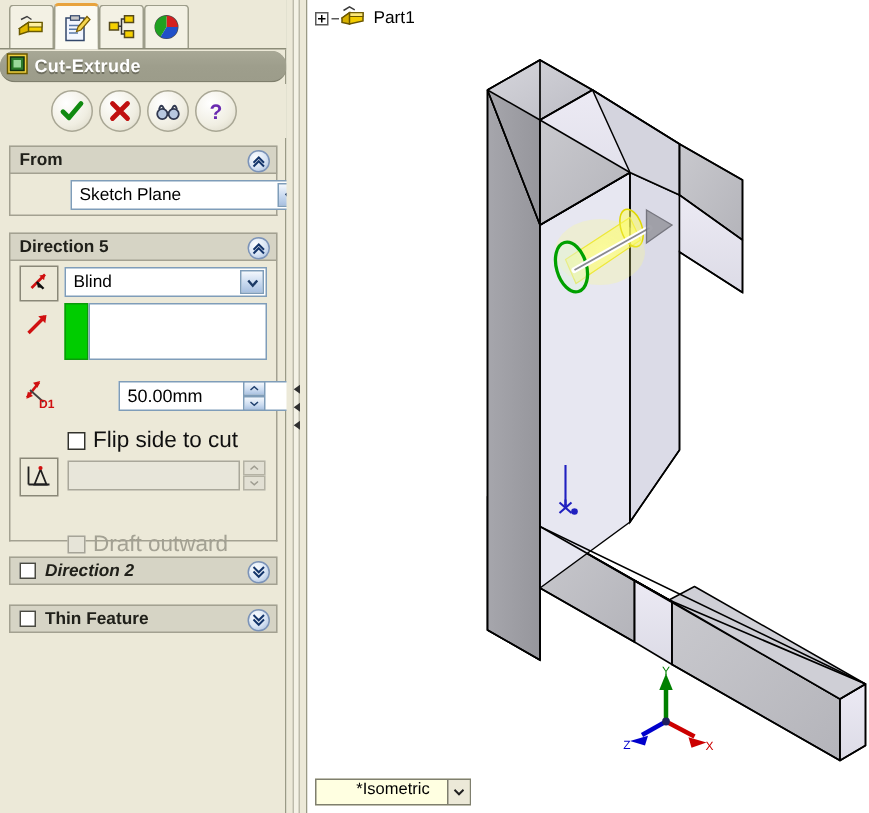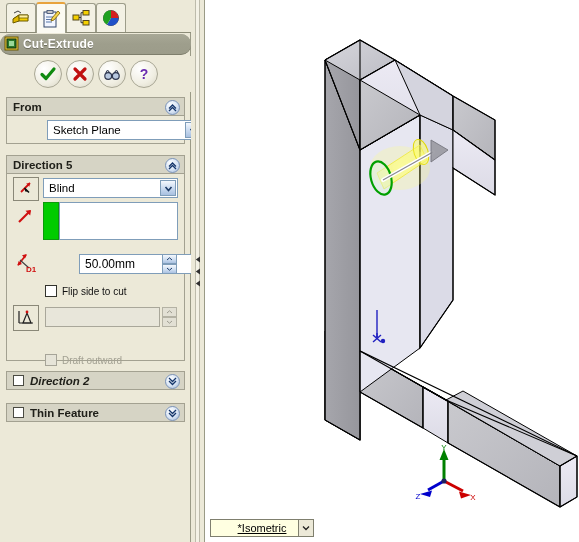--- a/index.html
+++ b/index.html
@@ -149,21 +149,21 @@
   }
   .spin.disabled div {
     background: #e2e0d4; border-color: #b4b2a4;
   }
   .cbrow { position: absolute; display: flex; align-items: center; }
   .cbrow .cb {
     width: 12px; height: 12px; background: #ffffff;
     border: 1px solid #32322c; margin-right: 5px;
   }
   .cbrow.disabled .cb { background: #e6e4d8; border-color: #a6a498; }
-  .cbrow .cb-lbl { font-size: 10px; color: #101010; }
+  .cbrow .cb-lbl { font-size: 15px; color: #101010; }
   .cbrow.disabled .cb-lbl { color: #a3a193; }
 
   
   #splitter {
     position: absolute; left: 191px; top: 0; width: 14px; height: 542px;
     background: #ece9d8;
     border-right: 1px solid #9a9a86;
   }
   #splitter .bar {
     position: absolute; left: 4px; top: 0; width: 5px; height: 542px;
@@ -193,21 +193,21 @@
   }
   #tree-row .plusbox:before { left:1px; top:3px; width:5px; height:1px; }
   #tree-row .plusbox:after  { left:3px; top:1px; width:1px; height:5px; }
   #tree-row .connector { width: 5px; height: 1px; background: #5a5a5a; }
   #tree-row .tree-label { font-size: 11.5px; color: #000; margin-left: 4px; }
 
   #view-combo {
     position: absolute; left: 5px; bottom: 5px;
     width: 104px; height: 18px;
     background: #ffffe1; border: 1px solid #7f7f6e;
-    display: flex; align-items: center; justify-content: center; text-decoration: underline;
+    display: flex; align-items: flex-start; justify-content: center;
   }
   #view-combo .v-txt { font-size: 11px; color: #000; }
   #view-combo .v-btn {
     position: absolute; right: 0; top: 0; width: 15px; height: 16px;
     background: #ece9d8; border-left: 1px solid #7f7f6e;
     display: flex; align-items: center; justify-content: center;
   }
   #triad { position: absolute; left: 206px; top: 443px; width: 70px; height: 62px; }
   #model-svg { position: absolute; left: 0; top: 0; }
 </style>
@@ -460,20 +460,33 @@
           <polygon points="5,0.5 5,6.5 0.8,3.5" fill="#303030"></polygon>
         </svg>
       <svg width="6" height="7" viewBox="0 0 6 7">
           <polygon points="5,0.5 5,6.5 0.8,3.5" fill="#303030"></polygon>
         </svg>
     </div>
   </div>
 
   <div id="graphics">
 
+    <div id="tree-row">
+      <span class="plusbox"></span>
+      <span class="connector"></span>
+      <span>
+        <svg width="19" height="16" viewBox="0 0 19 16">
+          <polygon points="2,9 7,5.5 16,5.5 16,11 7,13" fill="#f3cc00" stroke="#6a5600" stroke-width="1"></polygon>
+          <polygon points="7,5.5 16,5.5 16,8 7,8" fill="#fde87a" stroke="#6a5600" stroke-width="0.8"></polygon>
+          <polygon points="2,9 7,5.5 7,13 2,12" fill="#d8b200" stroke="#6a5600" stroke-width="1"></polygon>
+          <path d="M3,4 L7,1.6 L10.5,3.6" stroke="#3a3a3a" stroke-width="1" fill="none"></path>
+        </svg>
+      </span>
+      <span class="tree-label">Part1</span>
+    </div>
 
     <svg id="model-svg" width="374" height="542" viewBox="0 0 374 542">
       <defs>
         <linearGradient id="gLight" x1="0" y1="0" x2="0" y2="1">
           <stop offset="0%" stop-color="#eceaf4"></stop>
             <stop offset="100%" stop-color="#dcdbe6"></stop>
         </linearGradient>
         <linearGradient id="gMid" x1="0" y1="0" x2="1" y2="1">
           <stop offset="0%" stop-color="#c9c9ce"></stop>
             <stop offset="100%" stop-color="#b4b4ba"></stop>

